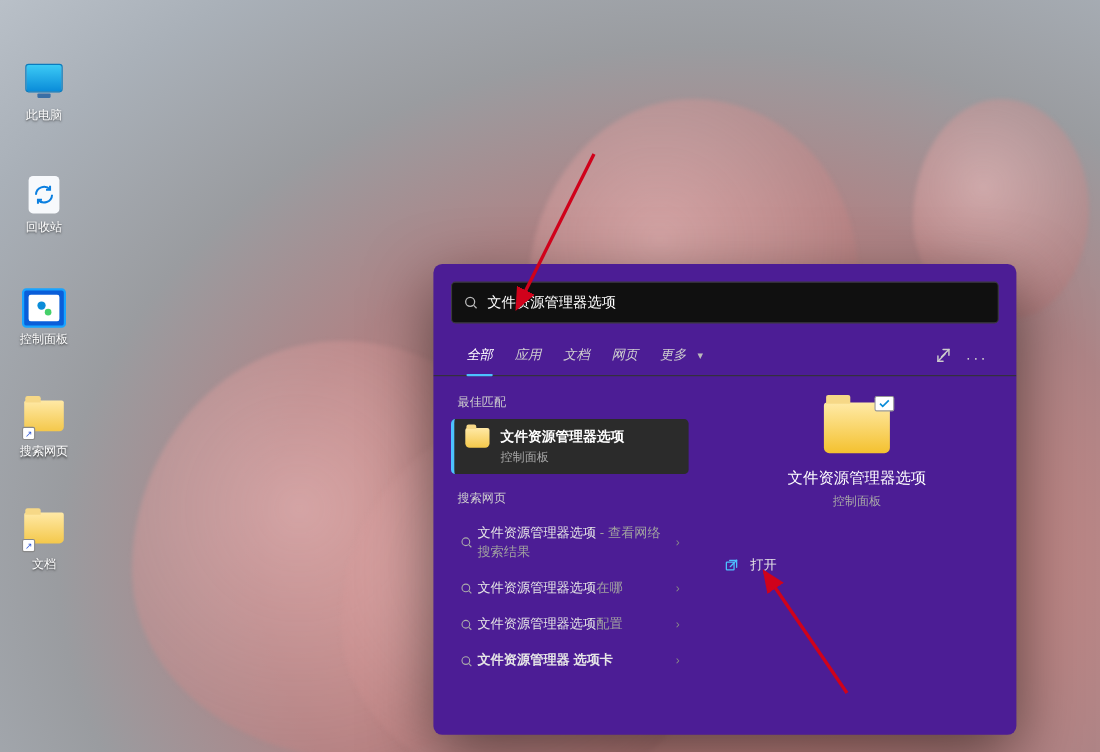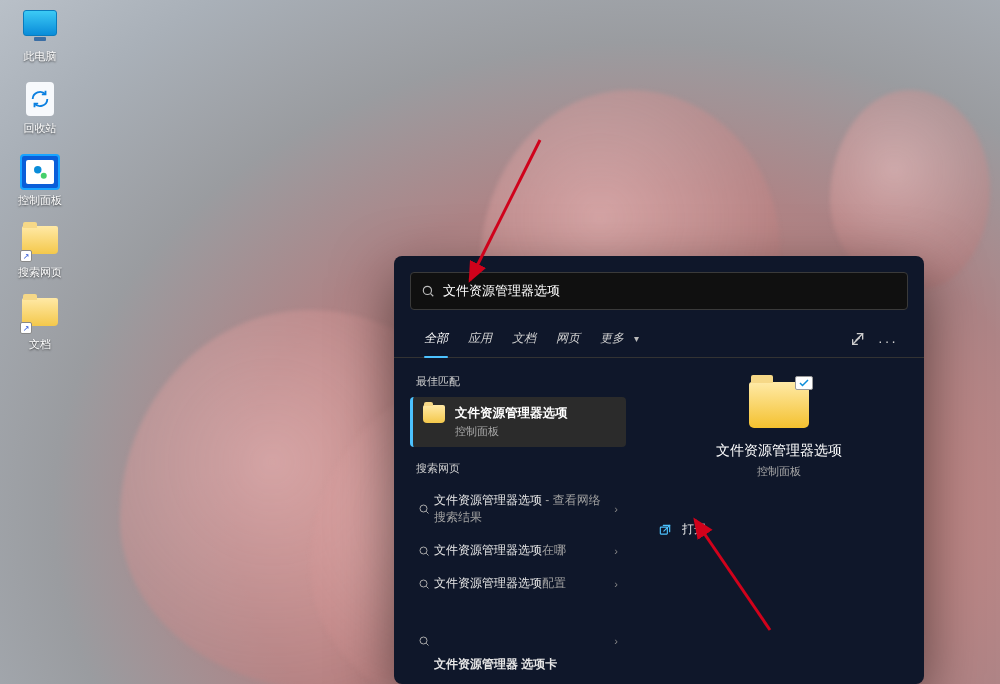--- a/index.html
+++ b/index.html
@@ -19,20 +19,21 @@
   .p2 { width: 340px; height: 340px; left: 310px; top: 380px; }
   .p3 { width: 300px; height: 320px; left: 480px; top: 90px; }
   .p4 { width: 160px; height: 200px; left: 830px; top: 90px; }
 
   
   .desktop-icons { position: absolute; left: 10px; top: 10px; width: 80px; }
   .dicon {
     width: 60px; text-align: center; margin-bottom: 18px;
     color: #fff; font-size: 11px;
     cursor: pointer;
+    margin-top: 48px;
   }
   .dicon .img { width: 40px; height: 36px; margin: 0 auto 3px; position: relative; }
   .dicon .label { text-shadow: 0 1px 2px rgba(0,0,0,0.7); color:#fff; }
   .shortcut-arrow {
     position: absolute; left: 0; bottom: 0; width: 12px; height: 12px;
     background: #fff; border: 1px solid #888; border-radius: 2px;
     display: flex; align-items: center; justify-content: center;
     font-size: 8px; color: #335ad6;
   }
   
@@ -71,23 +72,23 @@
     position: relative;
   }
   .folder::before {
     content:"";
     position:absolute; left:1px; top:-4px; width:14px; height:6px;
     background:#f6d887; border-radius:2px 2px 0 0;
   }
 
   
   .search-panel {
-    position: absolute; left: 394px; top: 256px;
+    position: absolute; left: 394px; top: 240px;
     width: 530px; height: 428px;
-    background: #0f172a;
+    background: #4c1d95;
     border-radius: 8px;
     box-shadow: 0 20px 60px rgba(0,0,0,0.55);
     color: #e8e8e8;
     overflow: hidden;
   }
   .search-input-wrap {
     margin: 16px 16px 8px 16px;
     background: #101010;
     border: 1px solid #3a3a3a;
     border-radius: 4px;
@@ -143,21 +144,21 @@
   .suggestion {
     display:flex; align-items:center; gap:4px;
     font-size:12px; color:#e6e6e6;
     padding: 8px 8px;
     cursor:pointer;
   }
   .suggestion svg.s-ico { width:12px; height:12px; color:#aaa; flex:none; }
   .suggestion .s-text { flex:1; }
   .suggestion .chev-right { color:#888; font-size:11px; }
   .dim { color:#a0a0a0; }
-  .suggestion.bold .s-text { font-weight:600;margin-top:48px; }
+  .suggestion.bold .s-text { font-weight:600; }
 
   .right {
     flex:1; padding: 24px 20px;
   }
   .preview {
     display:flex; flex-direction:column; align-items:center;
   }
   .preview .bigfolder {
     width: 60px; height: 46px;
     background: linear-gradient(#ffeaa7,#f4c12f);

